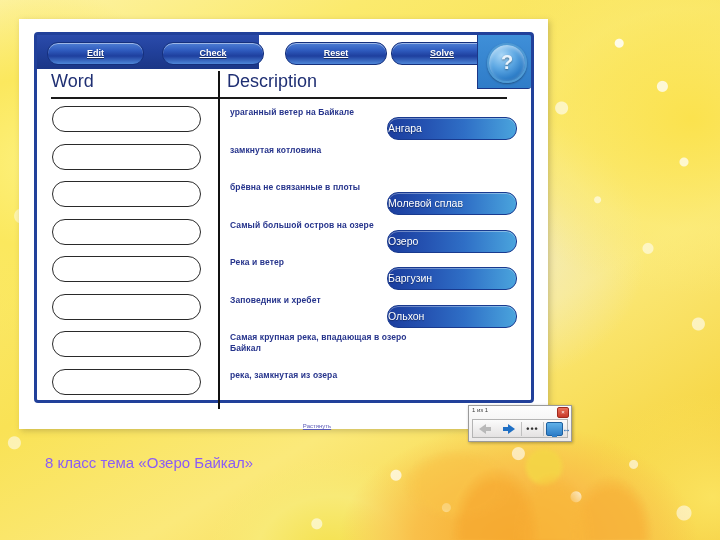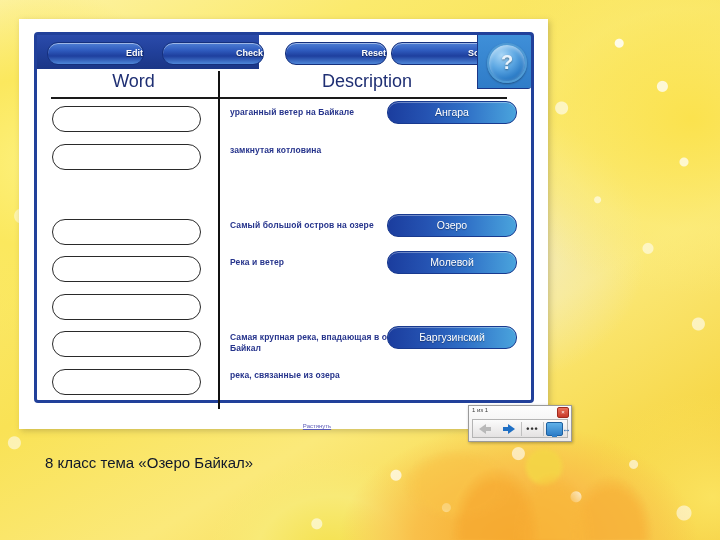--- a/index.html
+++ b/index.html
@@ -94,23 +94,24 @@
     position: absolute;
     height: 21px;
     border-radius: 11px;
     background: linear-gradient(180deg,#4f7fd4 0%,#2f5bbe 35%,#1e3f9e 62%,#4e86d8 100%);
     border: 1px solid #15307d;
     box-shadow: inset 0 1px 0 rgba(255,255,255,.45);
     color: #ffffff;
     font-size: 9px;
     font-weight: bold;
     line-height: 21px;
-    text-align: right;
+    text-align: center;
     cursor: pointer;
     text-shadow: 0 1px 1px rgba(0,0,0,.45);
+    text-decoration: underline;
   }
   #btn-edit  { left: 10px;  top: 7px; width: 95px; }
   #btn-check { left: 125px; top: 7px; width: 100px; }
   #btn-reset { left: 248px; top: 7px; width: 100px; }
   #btn-solve { left: 354px; top: 7px; width: 100px; }
 
   #btn-help {
     position: absolute; left: 9px; top: 8px;
     width: 36px; height: 36px; border-radius: 50%;
     background:
@@ -126,21 +127,20 @@
 
   
   #headers {
     position: absolute; left: 0; top: 34px; right: 0; height: 30px;
   }
   .col-title {
     position: absolute; top: 2px;
     color: #1f2f73;
     font-size: 18px;
     font-weight: normal;
-    text-align: center;
   }
   #title-word { left: 14px; width: 165px; }
   #title-desc { left: 190px; width: 280px; }
 
   #hline {
     position: absolute; left: 14px; top: 62px; width: 456px; height: 2px;
     background: #1a1a1a;
   }
   #vline {
     position: absolute; left: 181px; top: 36px; width: 2px; height: 338px;
@@ -164,30 +164,30 @@
   }
   .desc {
     position: absolute; left: 193px; top: 6px; width: 205px;
     color: #26348c;
     font-size: 8.5px;
     font-weight: bold;
     line-height: 11px;
     letter-spacing: .1px;
   }
   .ansbtn {
-    position: absolute; right: 14px; top: 0;
+    position: absolute; right: 14px; top: 16px;
     width: 128px; height: 21px;
     border-radius: 11px;
     background: linear-gradient(90deg,#1b3d9e 0%,#2553b2 30%,#2f6fc6 60%,#4aa4dd 100%);
     border: 1px solid #193a8f;
     box-shadow: inset 0 1px 0 rgba(255,255,255,.35);
     color: #ffffff;
     font-size: 10.5px;
     line-height: 21px;
-    text-align: center;
+    text-align: left;
     cursor: pointer;
     text-shadow: 0 1px 1px rgba(0,0,0,.35);
     overflow: hidden;
     white-space: nowrap;
   }
 
   
   #stretch-link {
     position: absolute; left: 258px; top: 404px;
     width: 80px; text-align: center;
@@ -253,21 +253,21 @@
   #nav-monitor::after {
     content: ""; position: absolute; left: 5px; top: 11px;
     width: 5px; height: 3px; background: #2f7fc9;
   }
   #nav-expand { color: #2b6fb8; font-size: 9px; font-weight: bold; }
 
   
   #caption {
     position: absolute; left: 45px; top: 453px;
     width: 260px;
-    color: #0f172a;
+    color: #8b5cf6;
     font-size: 15px;
     line-height: 20px;
   }
 </style>
 </head>
 <body>
 
 <div id="bg"></div>
 <div id="bg-petals"></div>
 
@@ -297,41 +297,47 @@
     <div id="rows">
         <div class="row" style="top: 0px;">
           <div class="word-slot"></div>
           <div class="desc">ураганный ветер на Байкале</div>
           <div class="ansbtn">Ангара</div>
         </div>
         <div class="row" style="top: 37.5px; padding-left: 40px;">
           <div class="word-slot"></div>
           <div class="desc">замкнутая котловина</div>
         </div>
+        <div class="row" style="top: 75px;">
+          <div class="word-slot"></div>
+          <div class="desc">брёвна не связанные в плоты</div>
+          <div class="ansbtn">Молевой сплав</div>
+        </div>
         <div class="row" style="top: 112.5px;">
           <div class="word-slot"></div>
           <div class="desc">Самый большой остров на озере</div>
           <div class="ansbtn">Озеро</div>
         </div>
         <div class="row" style="top: 150px;">
           <div class="word-slot"></div>
           <div class="desc">Река и ветер</div>
-          <div class="ansbtn">Молевой</div>
+          <div class="ansbtn">Баргузин</div>
         </div>
         <div class="row" style="top: 187.5px;">
           <div class="word-slot"></div>
+          <div class="desc">Заповедник и  хребет</div>
+          <div class="ansbtn">Ольхон</div>
         </div>
         <div class="row" style="top: 225px;">
           <div class="word-slot"></div>
           <div class="desc">Самая крупная река, впадающая в озеро Байкал</div>
-          <div class="ansbtn">Баргузинский</div>
         </div>
         <div class="row" style="top: 262.5px;">
           <div class="word-slot"></div>
-          <div class="desc">река, связанные из озера</div>
+          <div class="desc">река, замкнутая из озера</div>
         </div>
       </div>
 
   </div>
 
   <div id="stretch-link">Растянуть</div>
 
   <div id="navwidget">
     <div id="nav-head">
       <div id="nav-counter">1 из 1</div>

